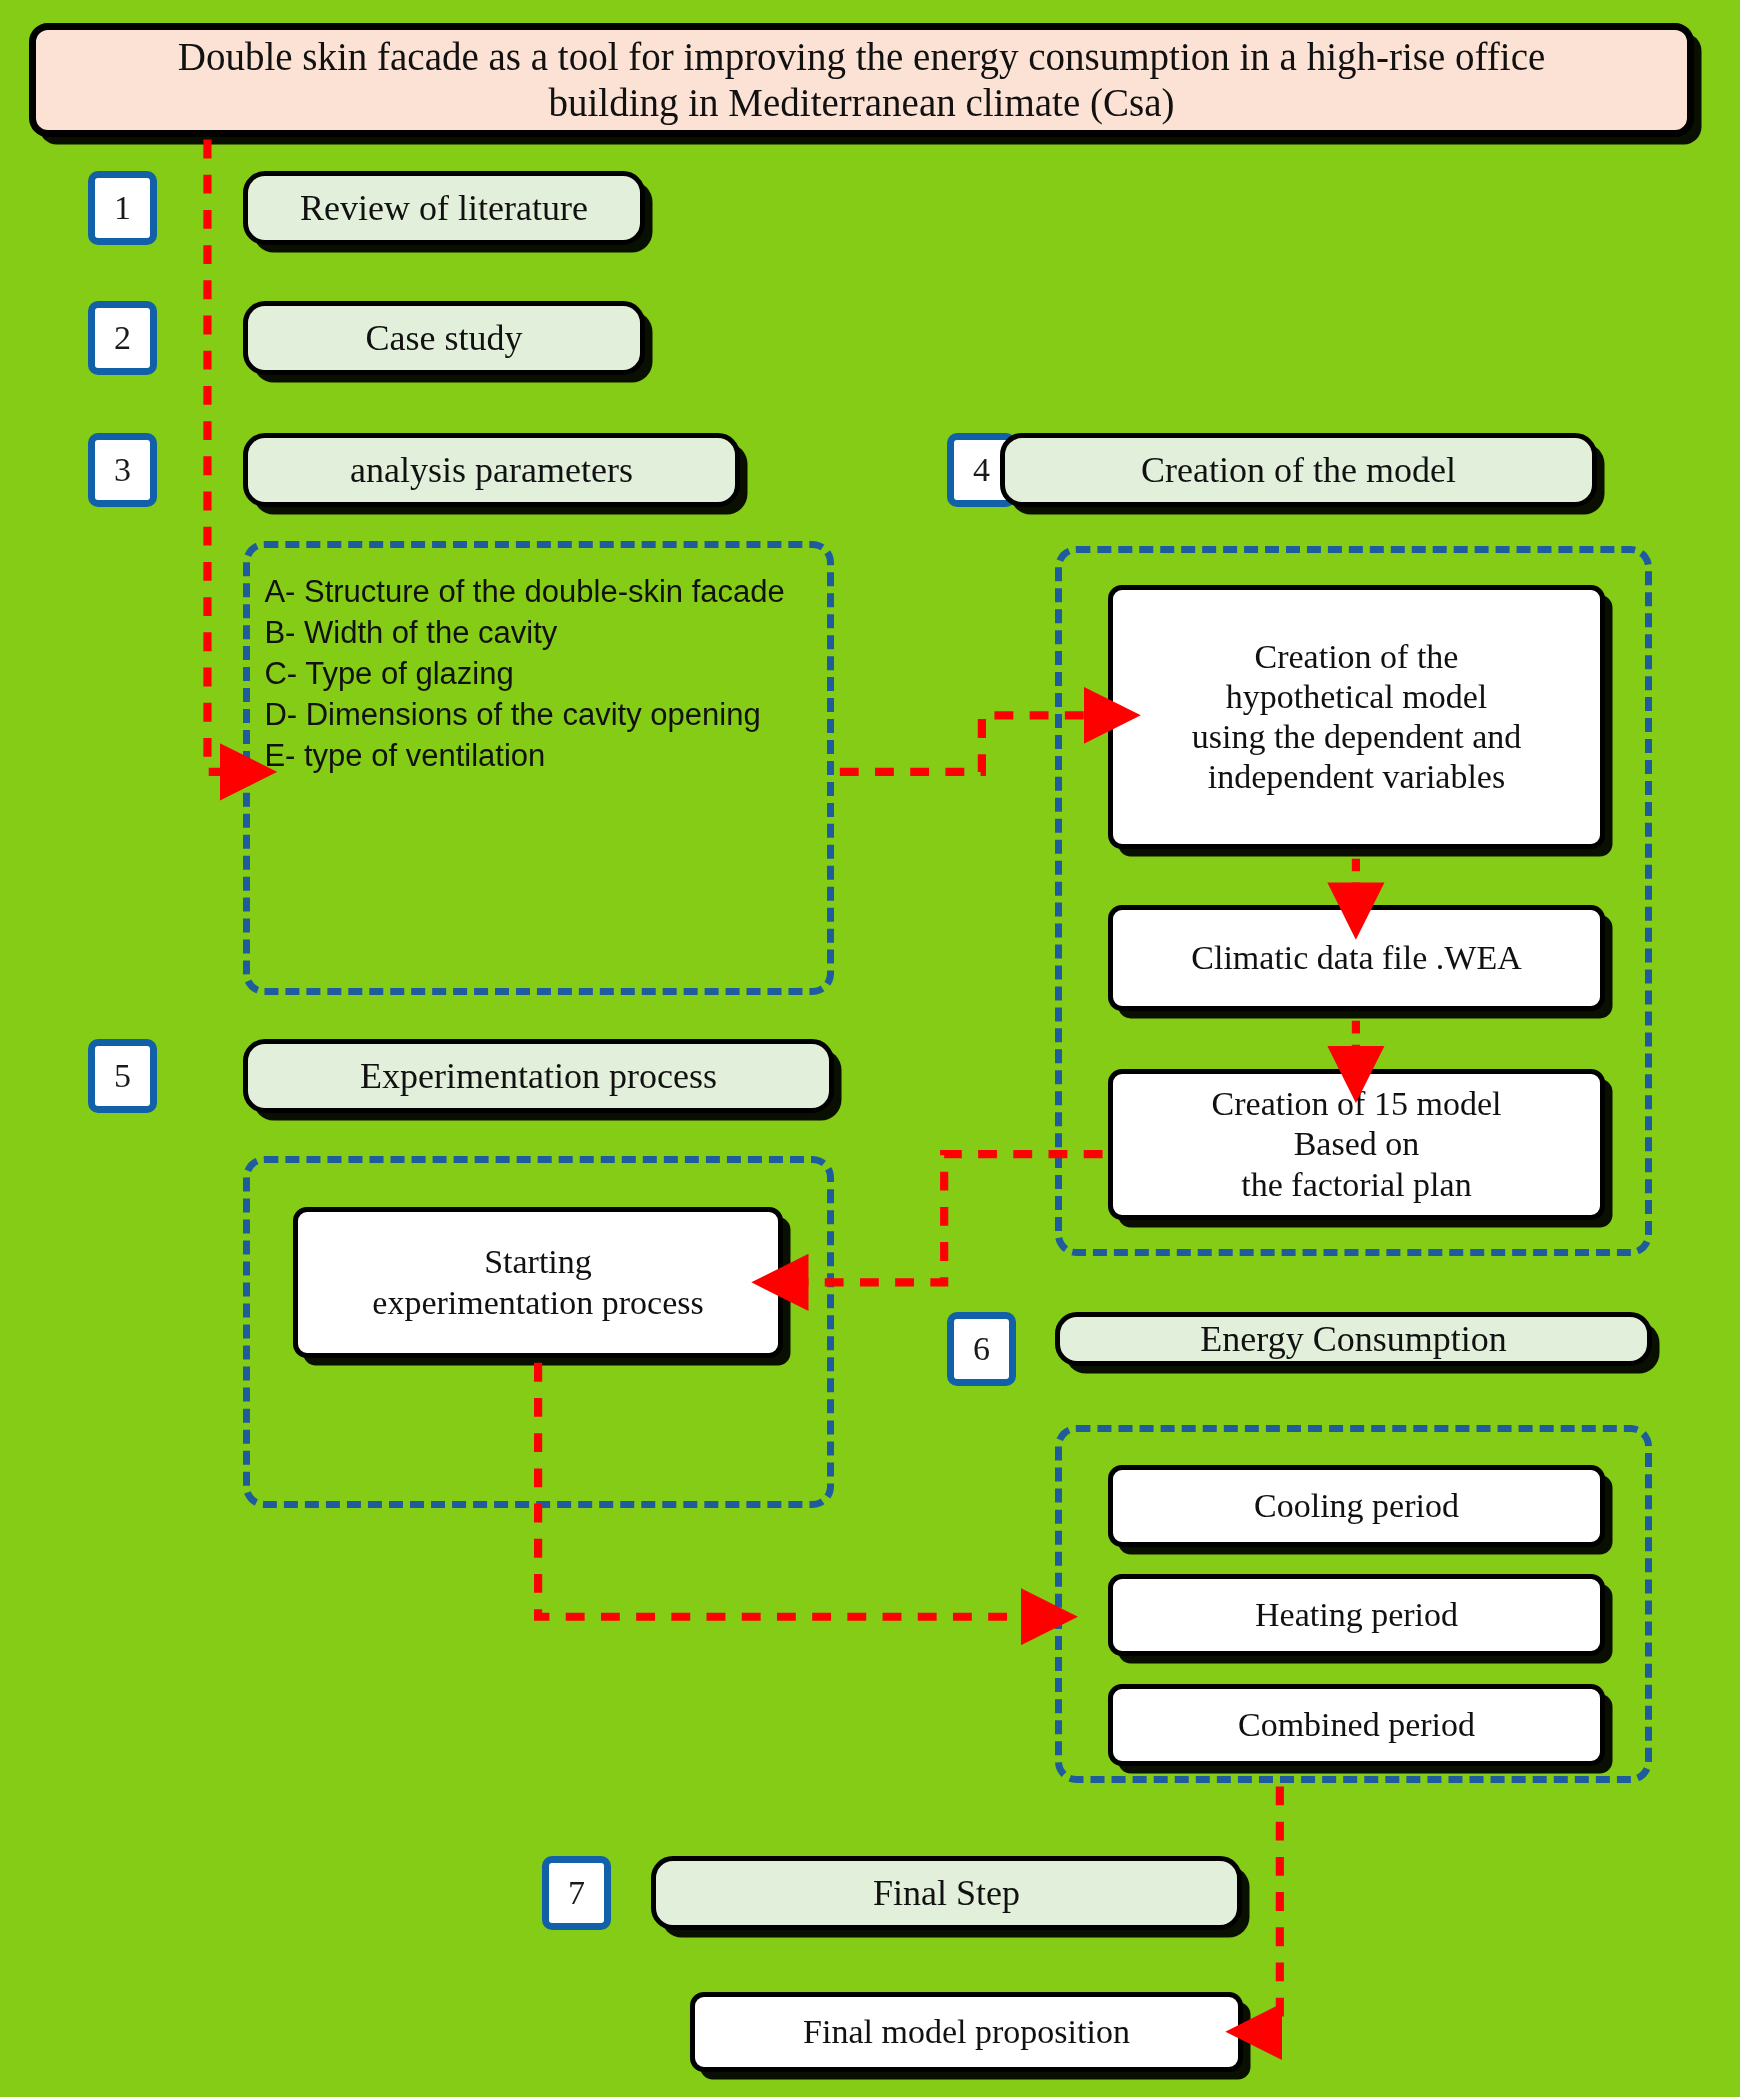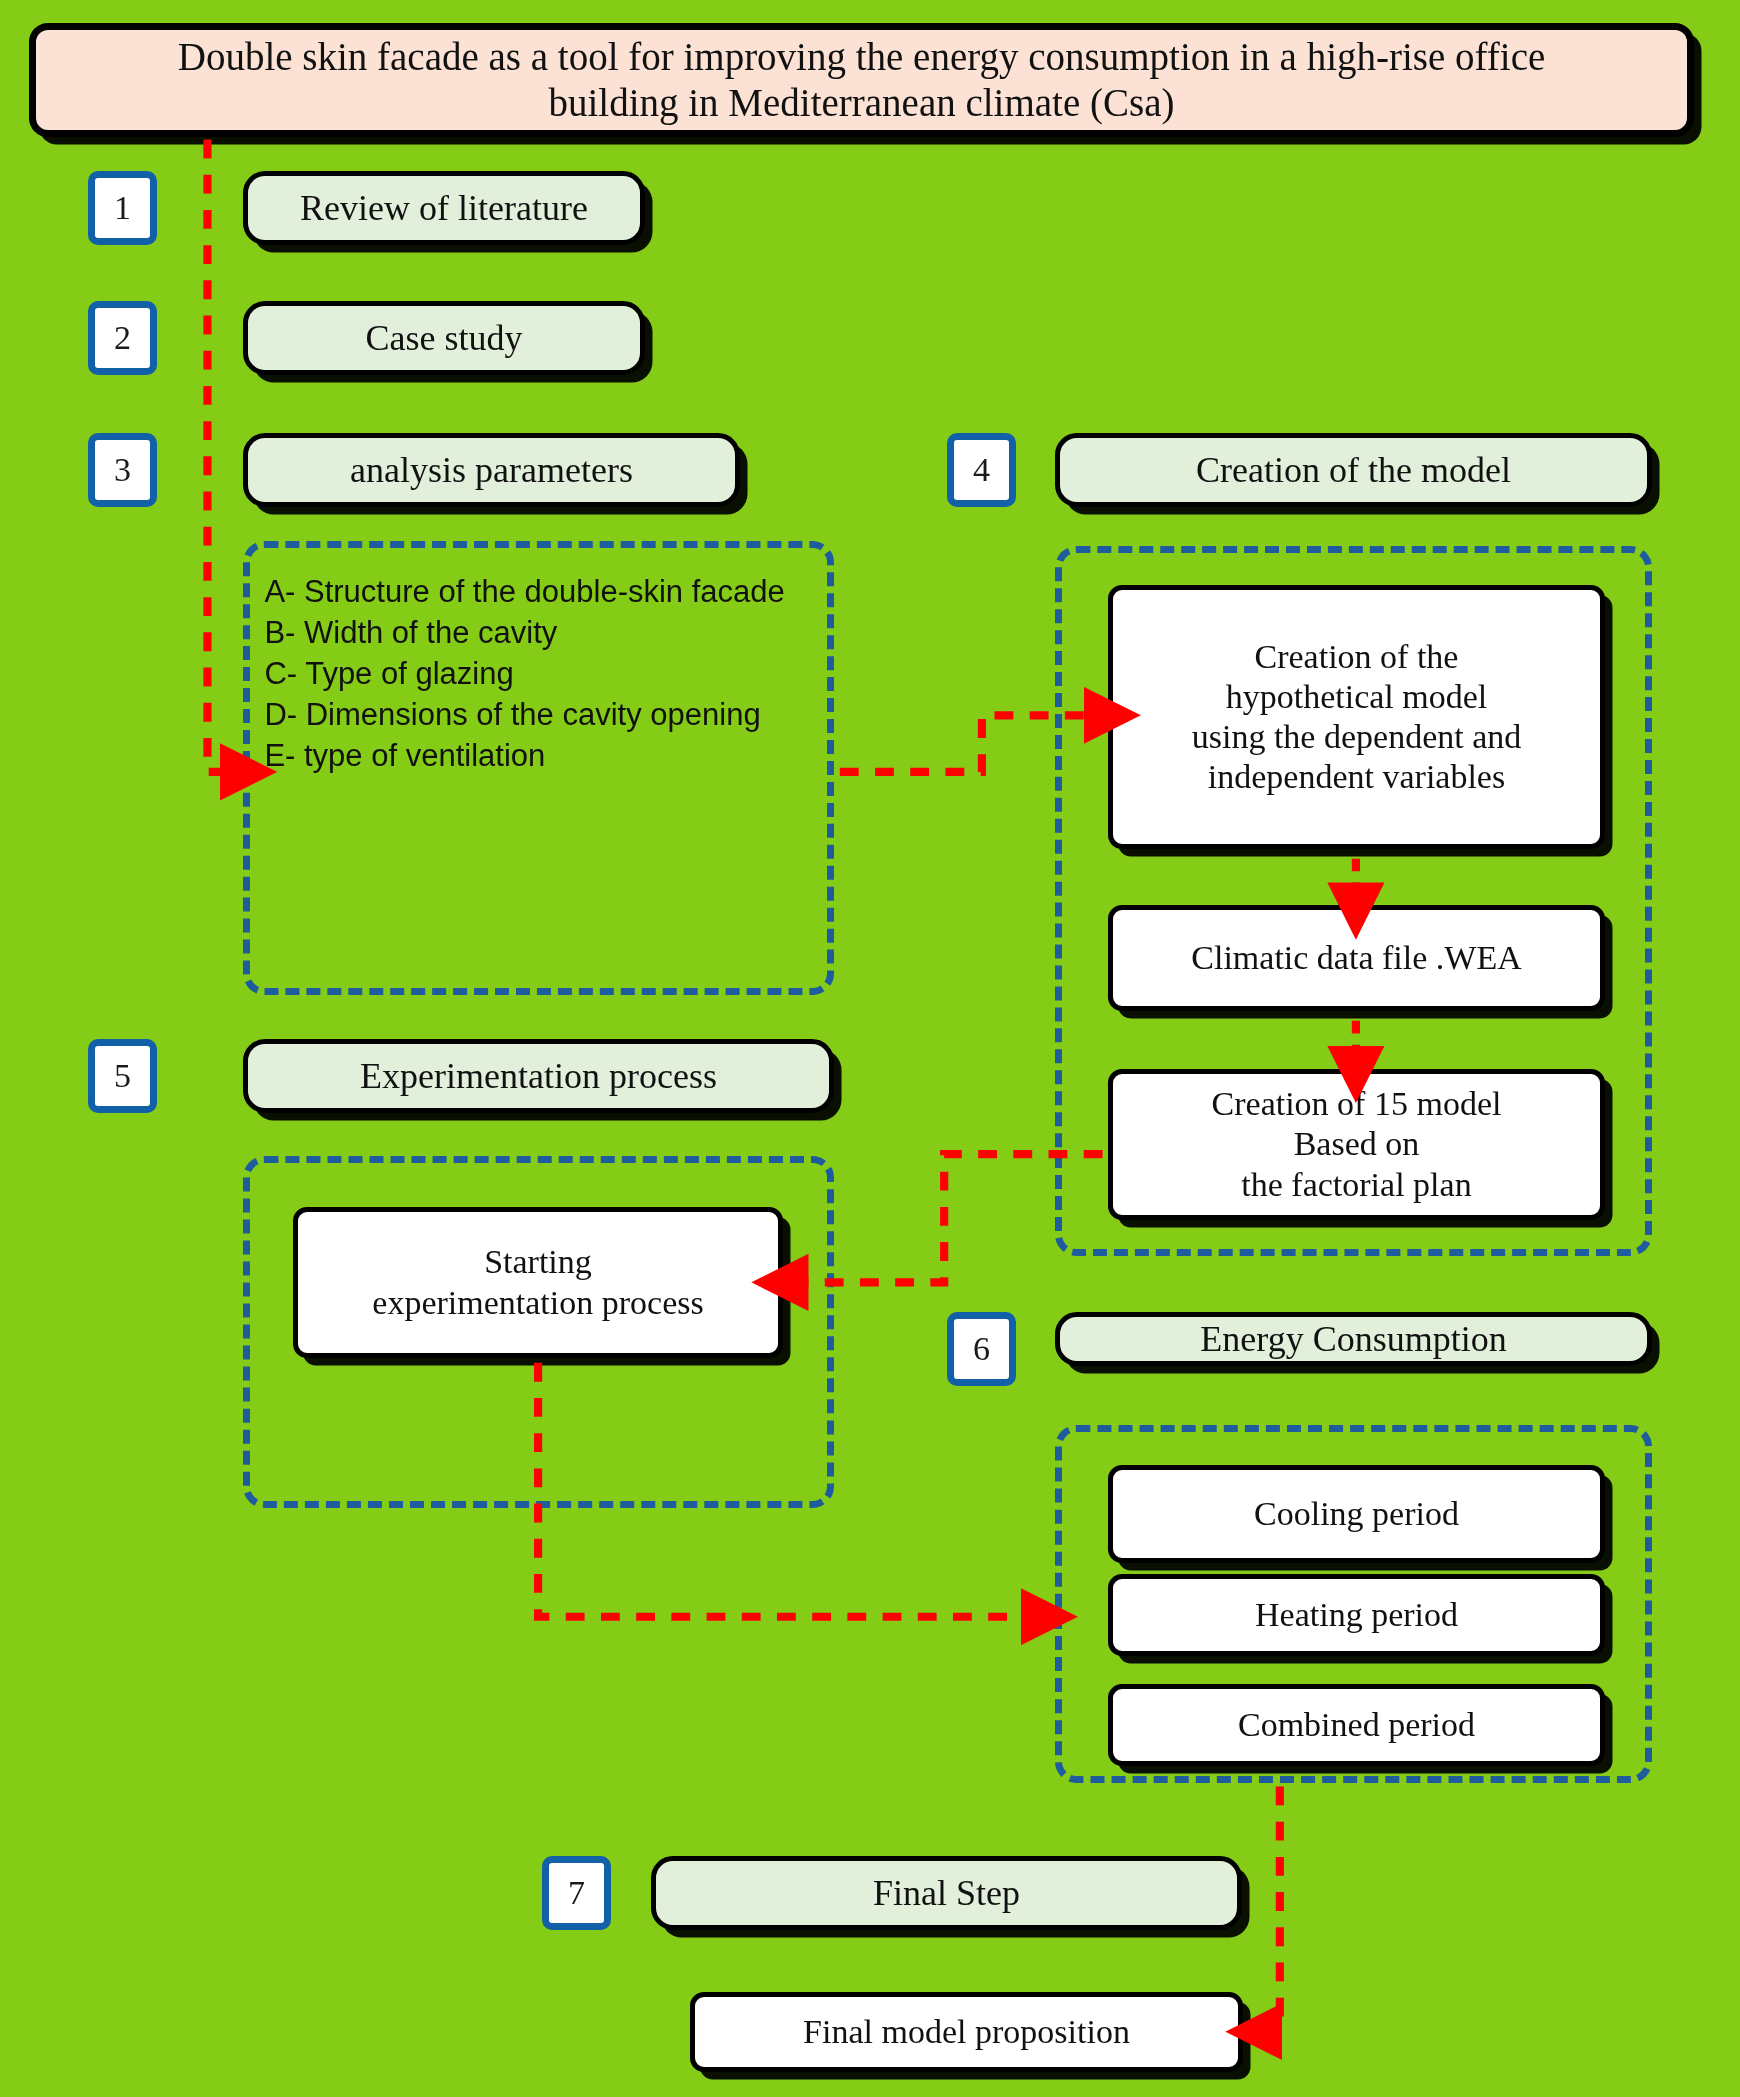--- a/index.html
+++ b/index.html
@@ -104,21 +104,21 @@
     <div>A- Structure of the double-skin facade</div>
     <div>B- Width of the cavity</div>
     <div>C- Type of glazing</div>
     <div>D- Dimensions of the cavity opening</div>
     <div>E- type of ventilation</div>
   </div>
 
   <div class="numbadge" style="left:947px; top:433px; width:69px; height:74px;">
     <span>4</span>
   </div>
-  <div class="sbox green lbl-lg" style="left:1055px; top:433px; width:597px; height:74px;">
+  <div class="sbox green lbl-lg" style="left:1000px; top:433px; width:597px; height:74px;">
     <span>Creation of the model</span>
   </div>
 
   <div class="dashgroup" style="left:1055px; top:546px; width:597px; height:710px;"></div>
 
   <div class="sbox lbl-md" style="left:1108px; top:585px; width:497px; height:264px;">
     <div>
       <div>Creation of the</div>
       <div>hypothetical model</div>
       <div>using the dependent and</div>
@@ -156,21 +156,21 @@
 
   <div class="numbadge" style="left:947px; top:1312px; width:69px; height:74px;">
     <span>6</span>
   </div>
   <div class="sbox green lbl-lg" style="left:1055px; top:1312px; width:597px; height:54px;">
     <span>Energy Consumption</span>
   </div>
 
   <div class="dashgroup" style="left:1055px; top:1425px; width:597px; height:358px;"></div>
 
-  <div class="sbox lbl-md" style="left:1108px; top:1465px; width:497px; height:98px;">
+  <div class="sbox lbl-md" style="left:1108px; top:1465px; width:497px; height:82px;">
     <span>Cooling period</span>
   </div>
   <div class="sbox lbl-md" style="left:1108px; top:1574px; width:497px; height:82px;">
     <span>Heating period</span>
   </div>
   <div class="sbox lbl-md" style="left:1108px; top:1684px; width:497px; height:82px;">
     <span>Combined period</span>
   </div>
 
   <div class="numbadge" style="left:542px; top:1856px; width:69px; height:74px;">

